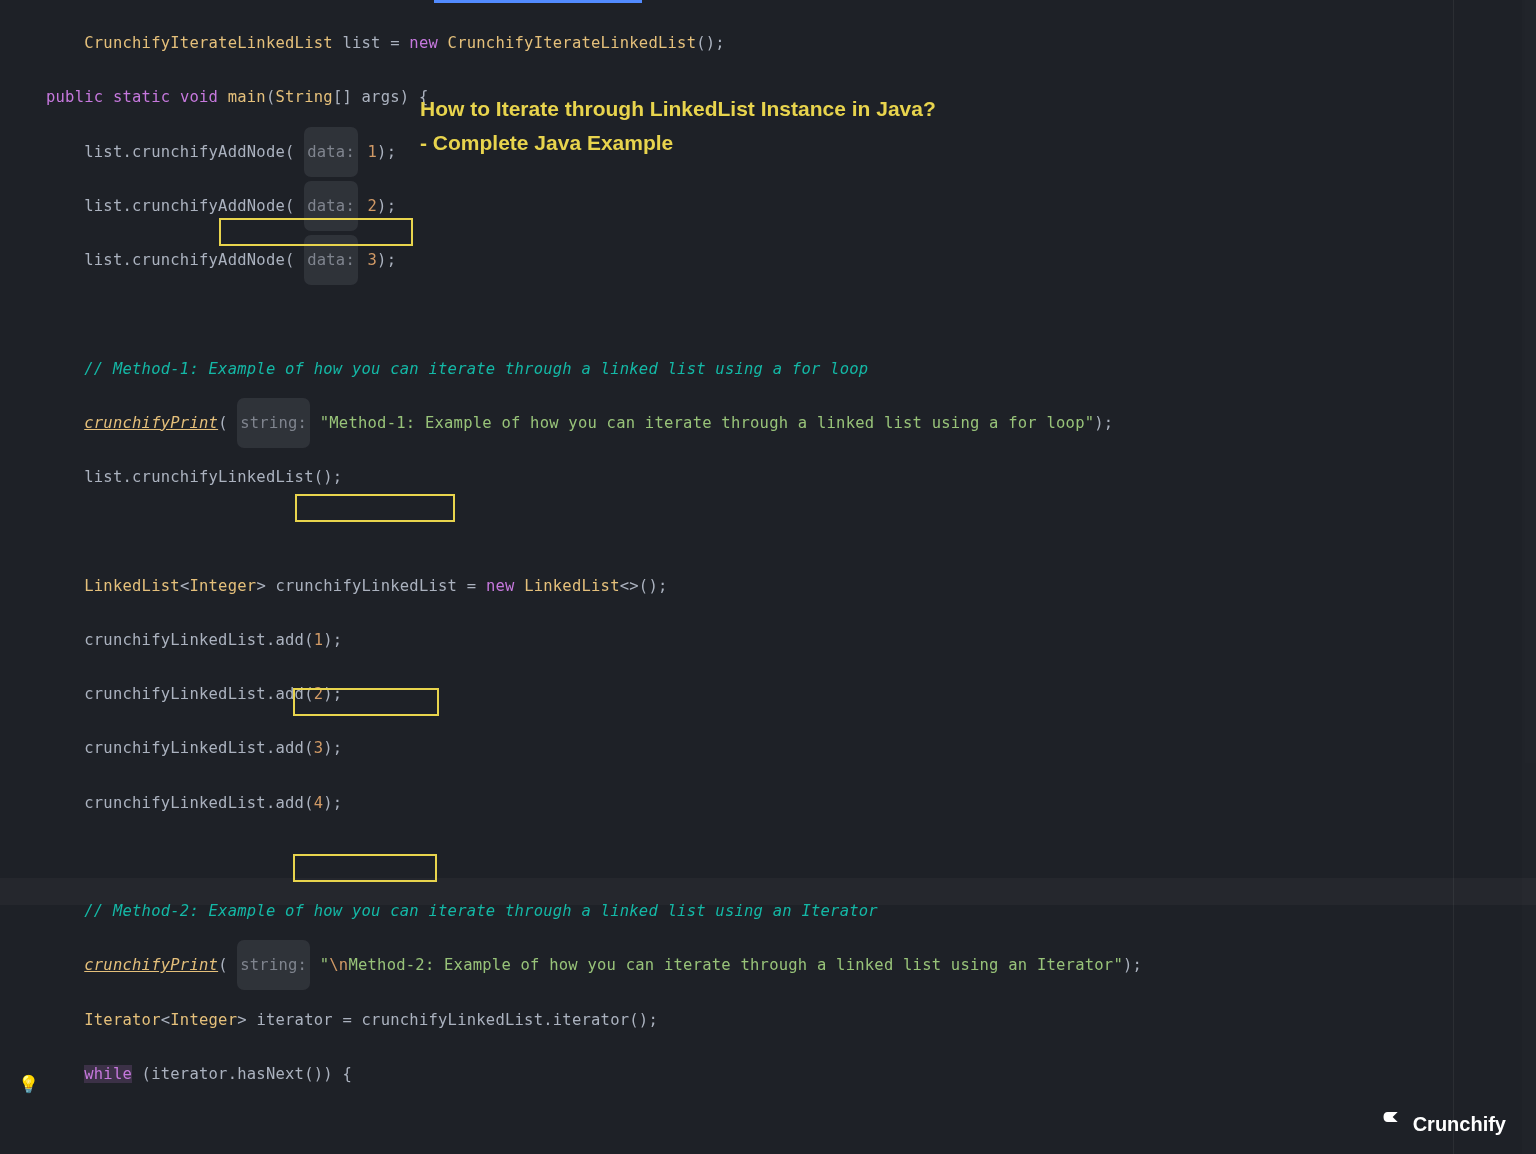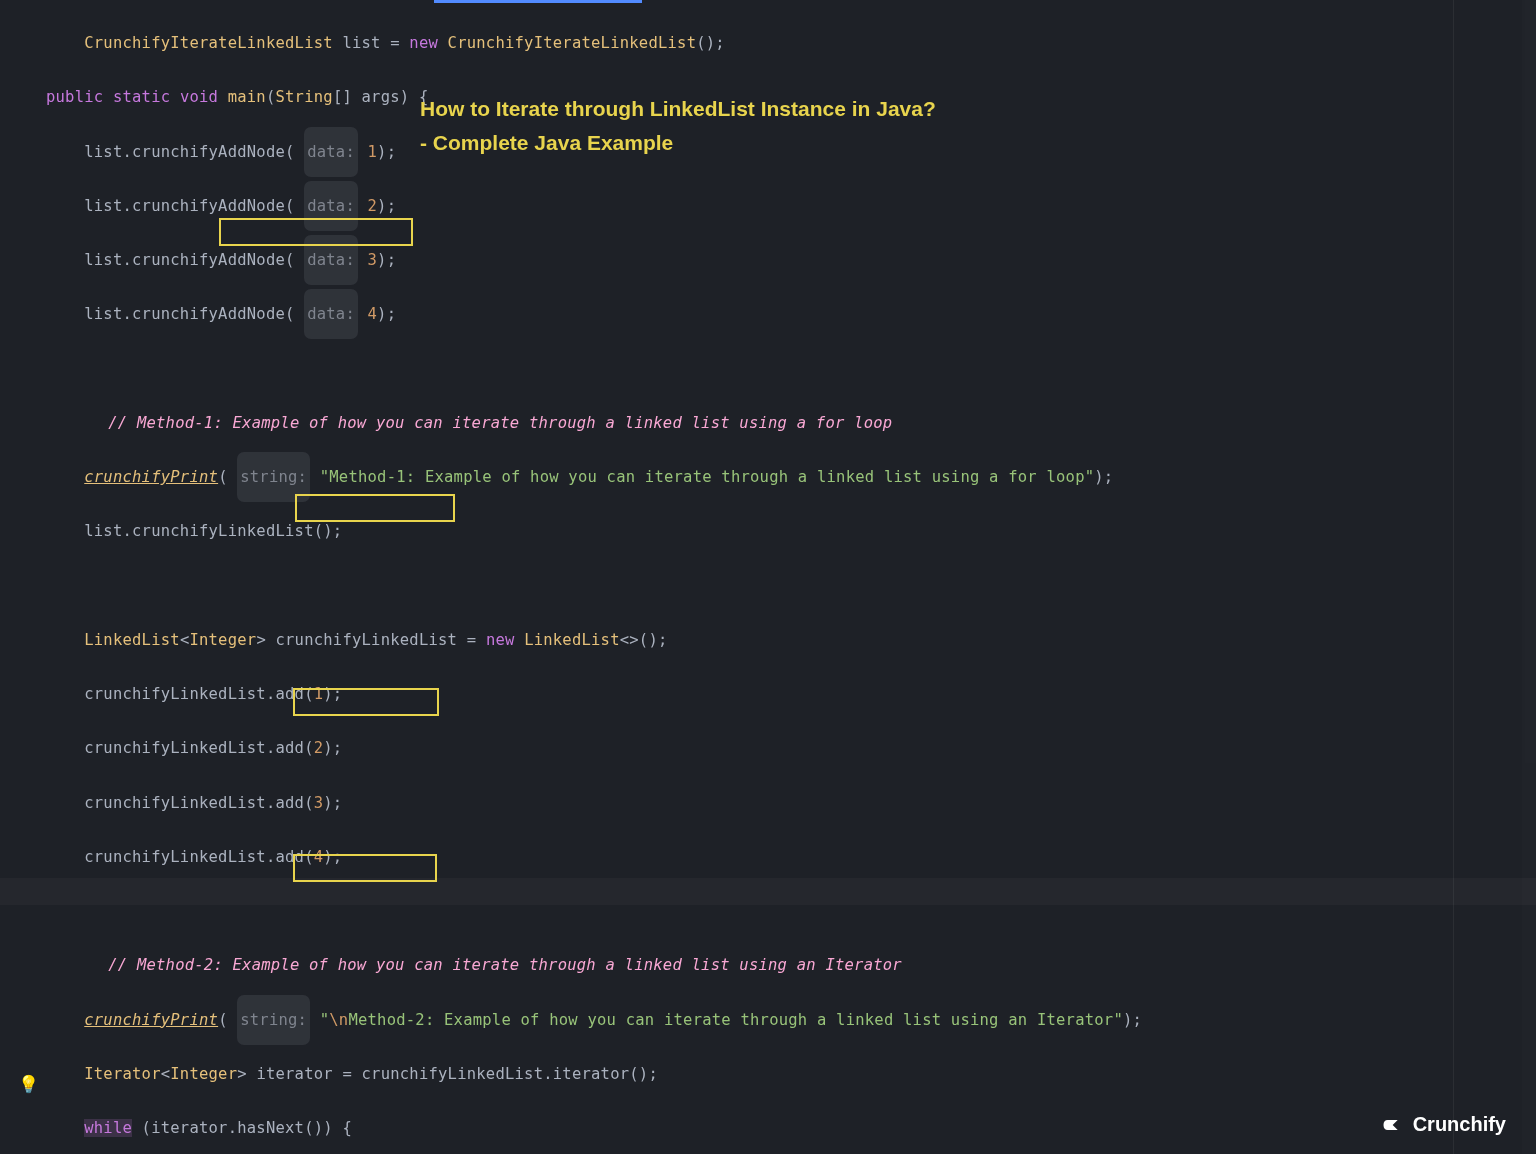--- a/index.html
+++ b/index.html
@@ -20,21 +20,21 @@
     letter-spacing: 0.23px;
   }
   .line { display: block; min-height: 1.75em; }
   .kw      { color: #c678dd; }
   .fn      { color: #e5c07b; font-weight: 500; }  
   .ital    { color: #e5c07b; font-style: italic; text-decoration: underline; } 
   .type    { color: #e5c07b; }   
   .var     { color: #abb2bf; }
   .num     { color: #d19a66; }
   .str     { color: #98c379; }
-  .cmt     { color: #f9a8d4; font-style: italic; margin-left: 24px; }
+  .cmt     { color: #14b8a6; font-style: italic; }
   .pun     { color: #abb2bf; }
   .esc     { color: #d19a66; }
   .hint    { color: #7f848e; background: rgba(127,132,142,0.18); border-radius: 7px; padding: 16px 3px; font-style: normal;}
   .whilehl { background: rgba(198,120,221,0.18); }
 
   .overlay-title {
     position: absolute;
     top: 92px;
     left: 420px;
     color: #e8d44d;
@@ -74,21 +74,21 @@
   }
   .brand {
     position: absolute;
     right: 30px;
     bottom: 12px;
     color: #fff;
     font-family: Arial, Helvetica, sans-serif;
     font-weight: 700;
     font-size: 20px;
     display: flex;
-    align-items: center;
+    align-items: flex-start;
     gap: 12px;
   }
   .brand svg { width:20px; height:20px; }
   .scroll-track { position:absolute; right:0; top:0; width:14px; height:100%; background:rgba(255,255,255,0.01);}
   .right-rule { position:absolute; top:0; right:82px; width:1px; height:100%; background:rgba(255,255,255,0.06);}
   .top-tab { position:absolute; top:0; left:434px; width:208px; height:3px; background:#528bff;}
 </style>
 </head>
 <body>
 
@@ -96,21 +96,20 @@
 <div class="right-rule"></div>
 <div class="scroll-track"></div>
 <div class="caret-hl"></div>
 
 <div class="editor">
 <span class="line">    <span class="type">CrunchifyIterateLinkedList</span> <span class="var">list</span><span class="pun"> = </span><span class="kw">new</span> <span class="type">CrunchifyIterateLinkedList</span><span class="pun">();</span></span>
 <span class="line"><span class="kw">public</span> <span class="kw">static</span> <span class="kw">void</span> <span class="fn">main</span><span class="pun">(</span><span class="type">String</span><span class="pun">[] </span><span class="var">args</span><span class="pun">) {</span></span>
 <span class="line">    <span class="var">list.crunchifyAddNode(</span> <span class="hint">data:</span> <span class="num">1</span><span class="pun">);</span></span>
 <span class="line">    <span class="var">list.crunchifyAddNode(</span> <span class="hint">data:</span> <span class="num">2</span><span class="pun">);</span></span>
 <span class="line">    <span class="var">list.crunchifyAddNode(</span> <span class="hint">data:</span> <span class="num">3</span><span class="pun">);</span></span>
-<span class="line">    <span class="var">list.crunchifyAddNode(</span> <span class="hint">data:</span> <span class="num">4</span><span class="pun">);</span></span>
 <span class="line"></span>
 <span class="line">    <span class="cmt">// Method-1: Example of how you can iterate through a linked list using a for loop</span></span>
 <span class="line">    <span class="ital">crunchifyPrint</span><span class="pun">(</span> <span class="hint">string:</span> <span class="str">"Method-1: Example of how you can iterate through a linked list using a for loop"</span><span class="pun">);</span></span>
 <span class="line">    <span class="var">list.crunchifyLinkedList();</span></span>
 <span class="line"></span>
 <span class="line">    <span class="type">LinkedList</span><span class="pun">&lt;</span><span class="type">Integer</span><span class="pun">&gt; </span><span class="var">crunchifyLinkedList</span><span class="pun"> = </span><span class="kw">new</span> <span class="type">LinkedList</span><span class="pun">&lt;&gt;();</span></span>
 <span class="line">    <span class="var">crunchifyLinkedList.add(</span><span class="num">1</span><span class="pun">);</span></span>
 <span class="line">    <span class="var">crunchifyLinkedList.add(</span><span class="num">2</span><span class="pun">);</span></span>
 <span class="line">    <span class="var">crunchifyLinkedList.add(</span><span class="num">3</span><span class="pun">);</span></span>
 <span class="line">    <span class="var">crunchifyLinkedList.add(</span><span class="num">4</span><span class="pun">);</span></span>

